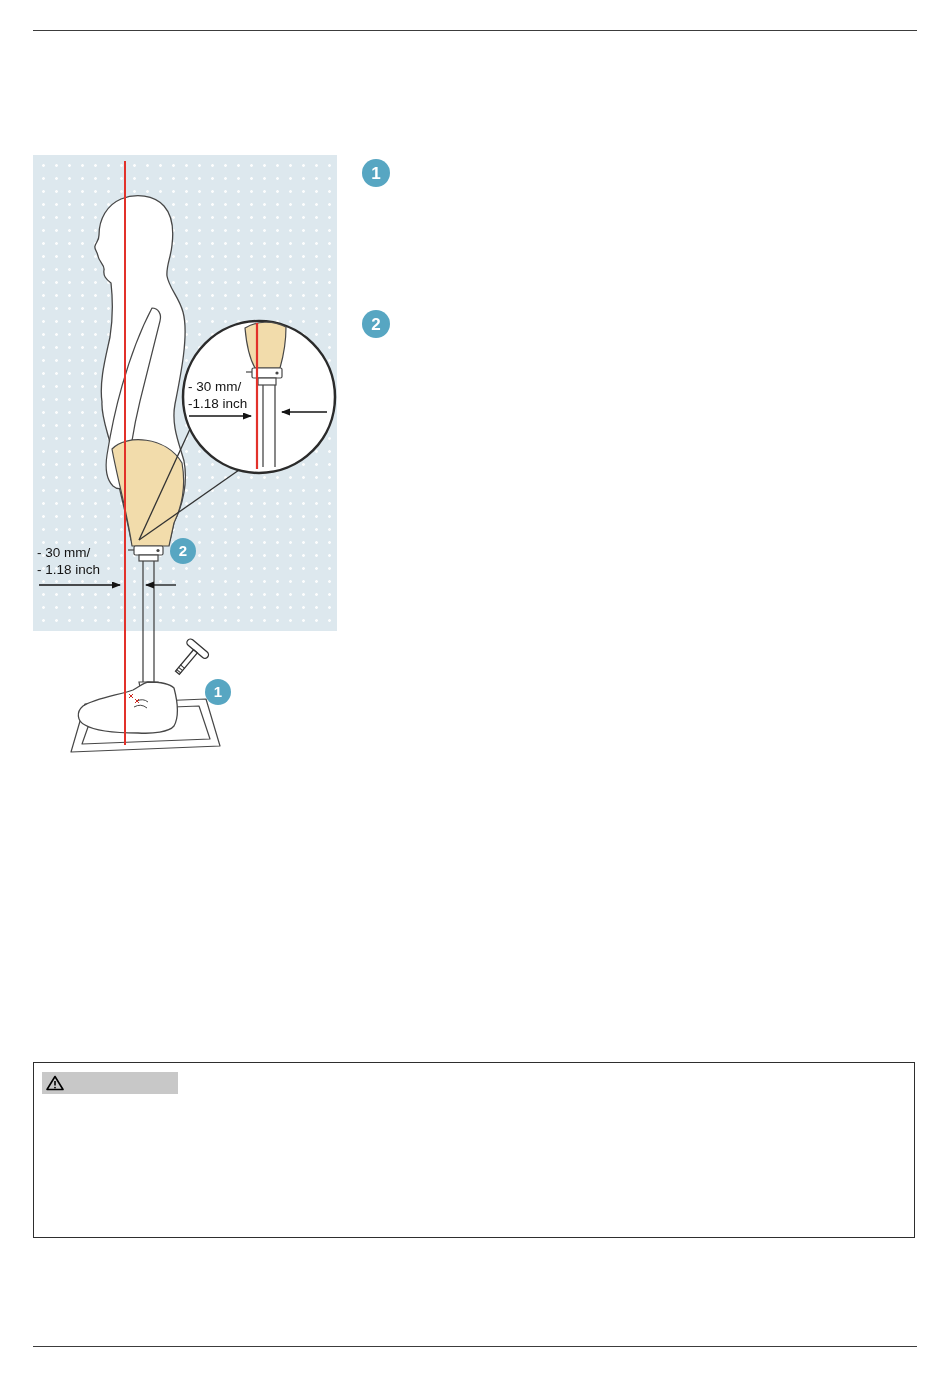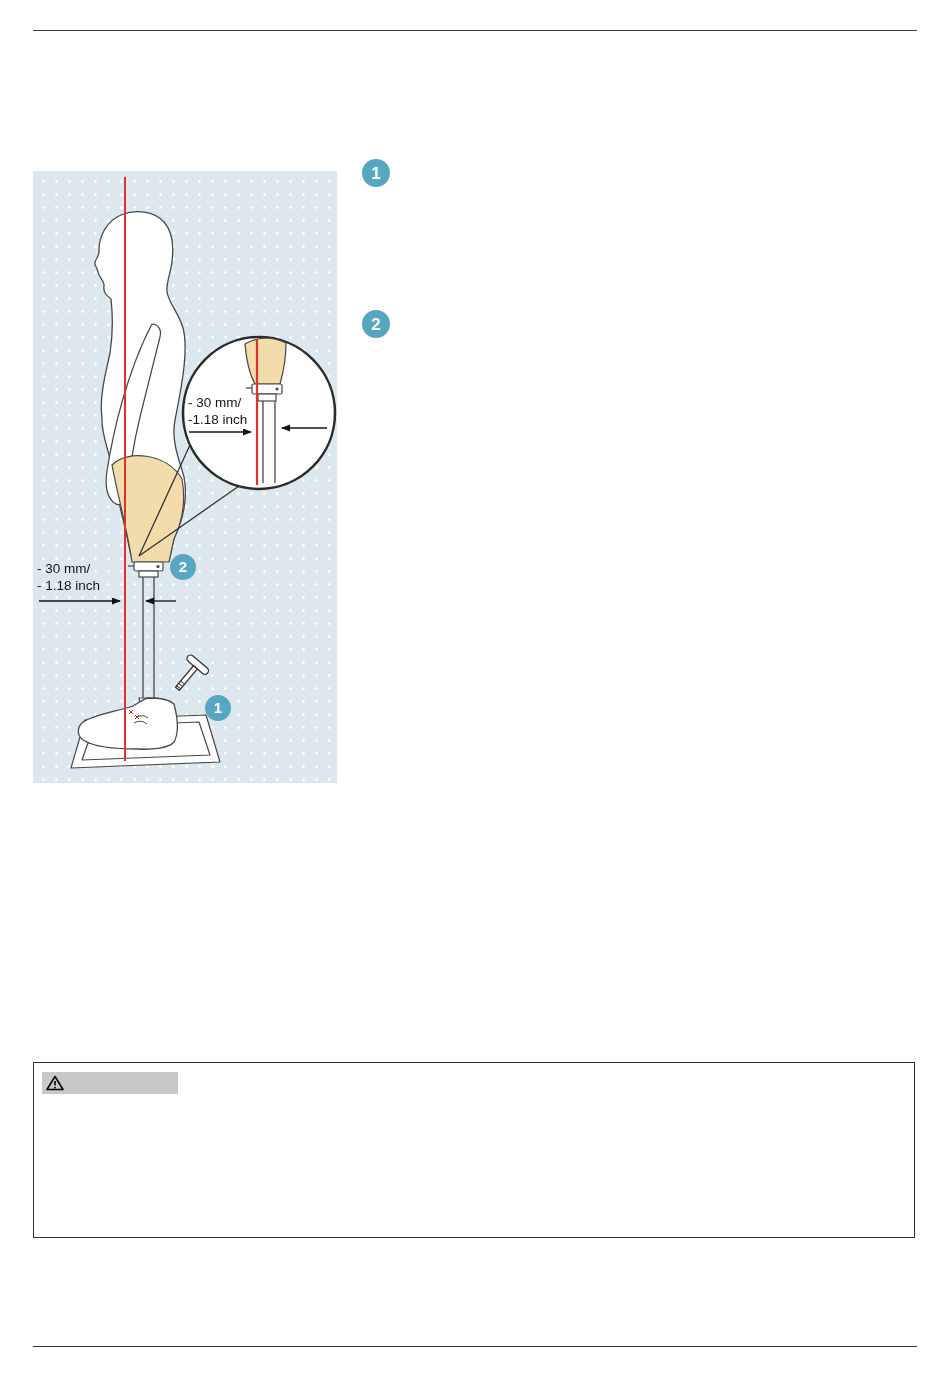--- a/index.html
+++ b/index.html
@@ -4,21 +4,21 @@
 <style>
   html,body{margin:0;padding:0;background:#ffffff;}
   .page{
     position:relative;width:950px;height:1378px;background:#ffffff;
     font-family:"Liberation Sans",sans-serif;overflow:hidden;
   }
   .rule{position:absolute;left:33px;width:884px;height:1px;background:#3c3c3c;}
   .rule-top{top:30px;}
   .rule-bottom{top:1346px;}
   .figure{
-    position:absolute;left:33px;top:171px;width:304px;height:612px;
+    position:absolute;left:33px;top:155px;width:304px;height:476px;
     background-color:#dde8ee;
     background-image:radial-gradient(circle, rgba(255,255,255,0.9) 1.3px, rgba(255,255,255,0) 1.5px);
     background-size:13px 13px;background-position:4px 4px;text-decoration:underline;
   }
   .figure svg{display:block;}
   .figure svg text{font-family:"Liberation Sans",sans-serif;}
   .legend-badge{
     position:absolute;width:28px;height:28px;border-radius:50%;
     background:#57a6c2;color:#ffffff;display:flex;align-items:center;justify-content:center;
     font-weight:bold;font-size:17px;line-height:1;

